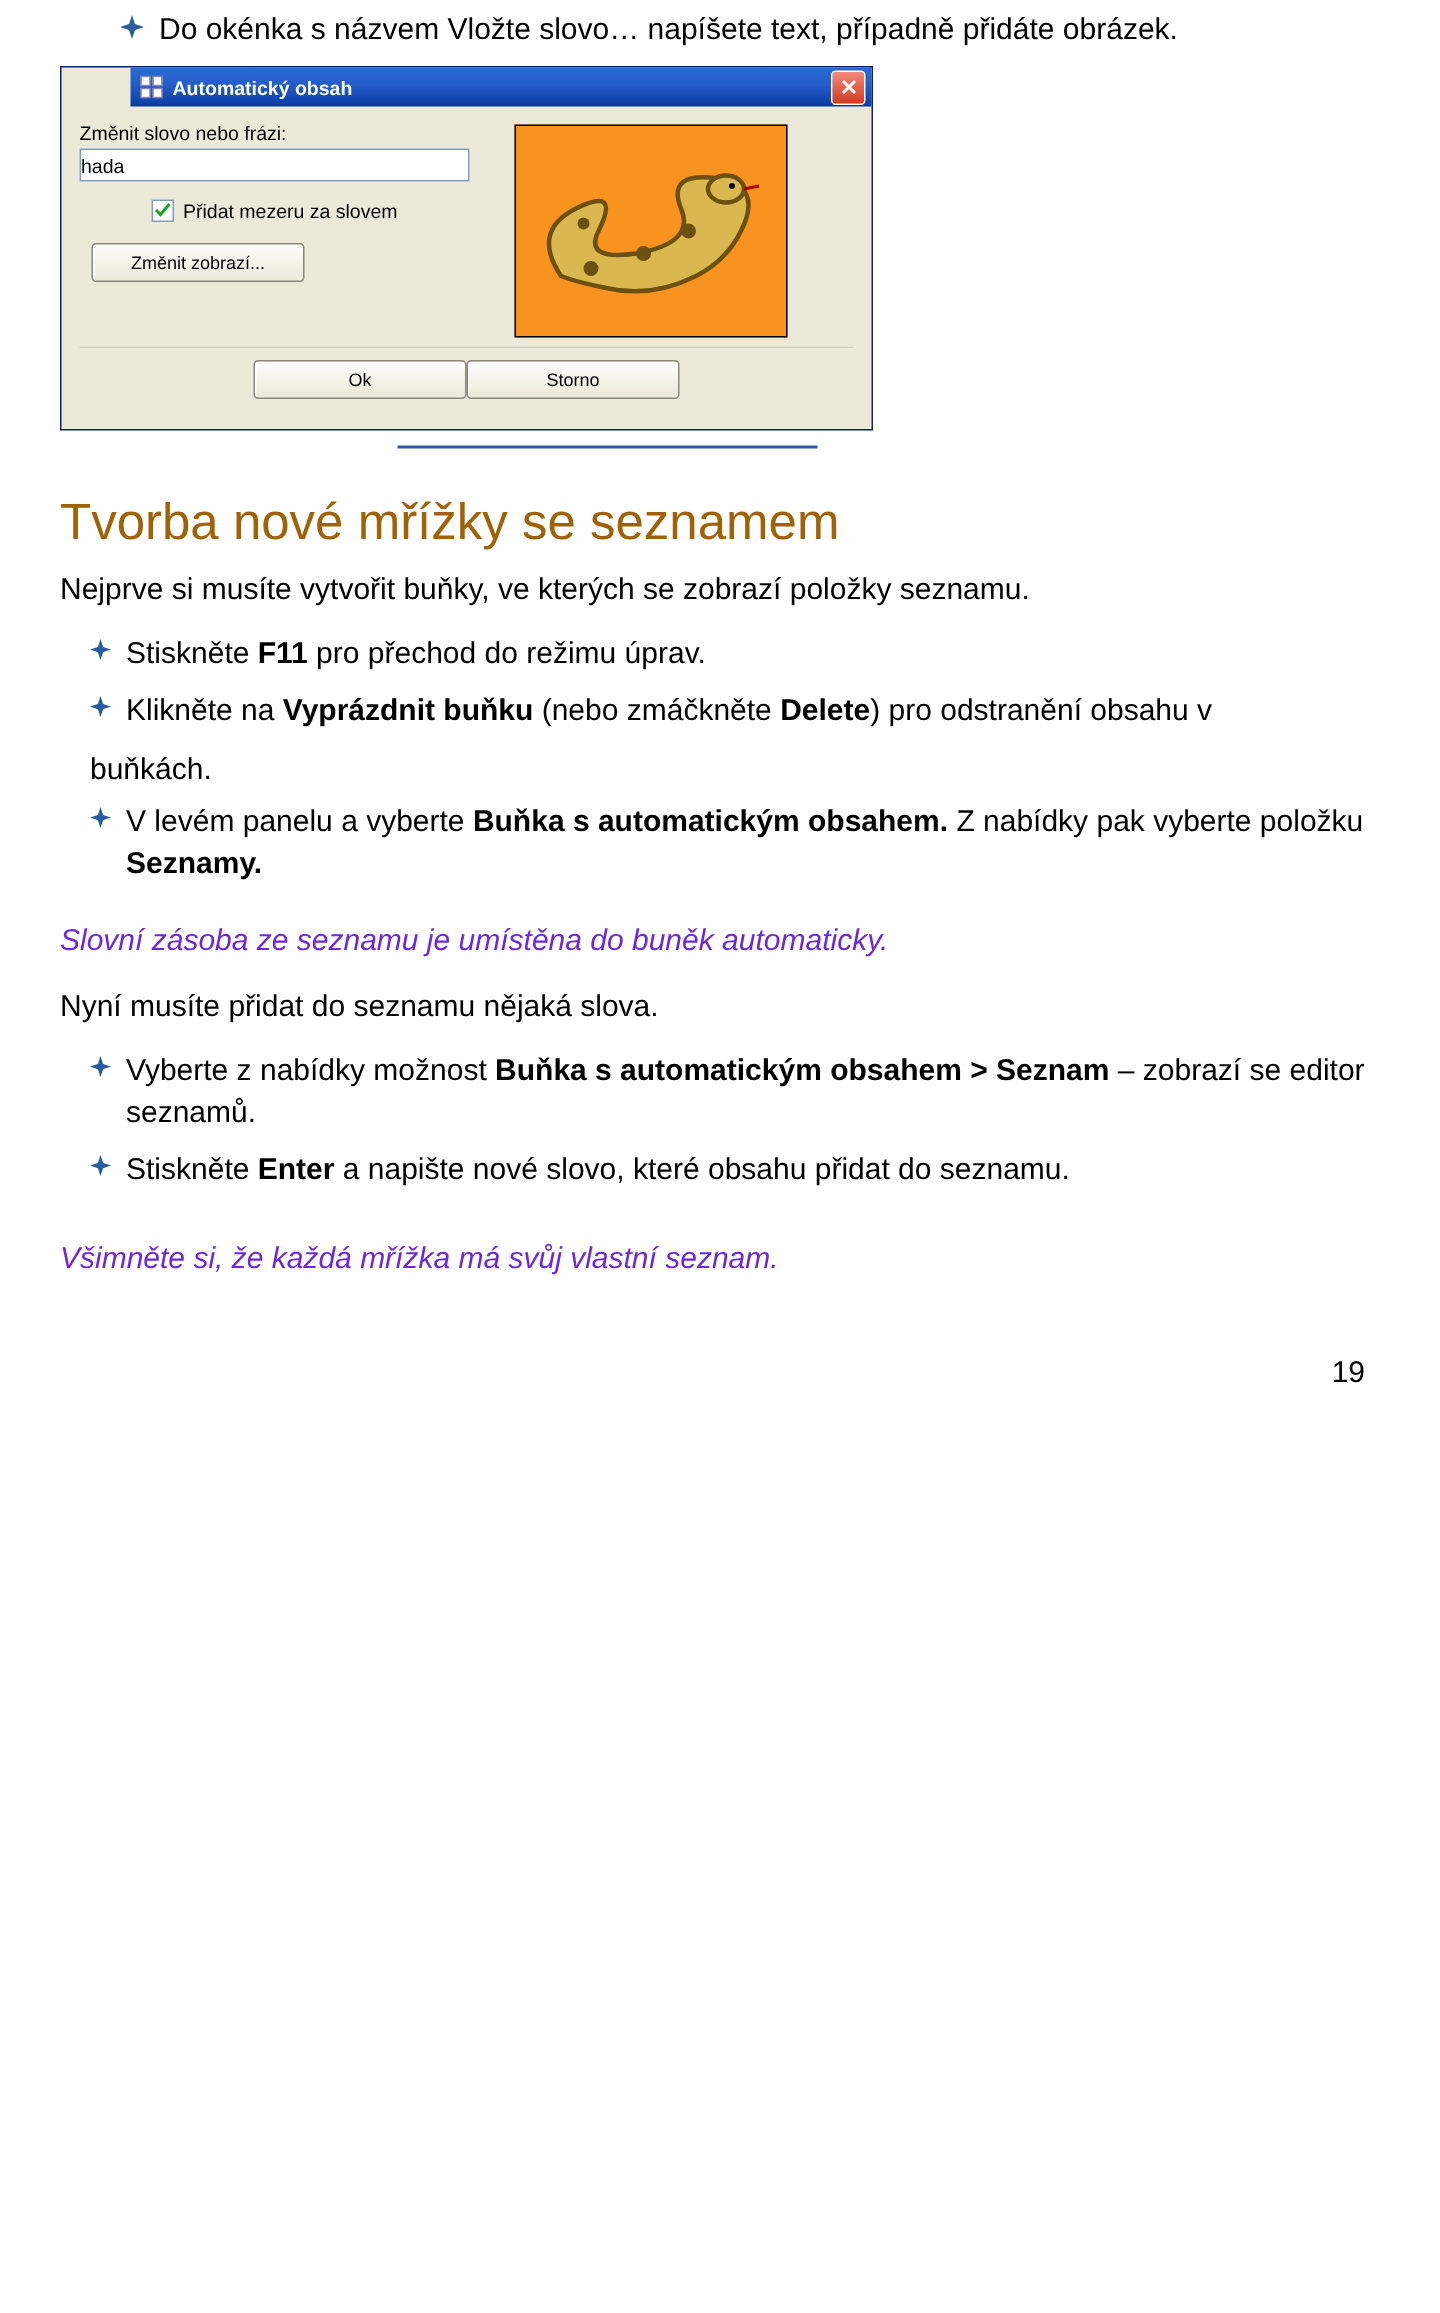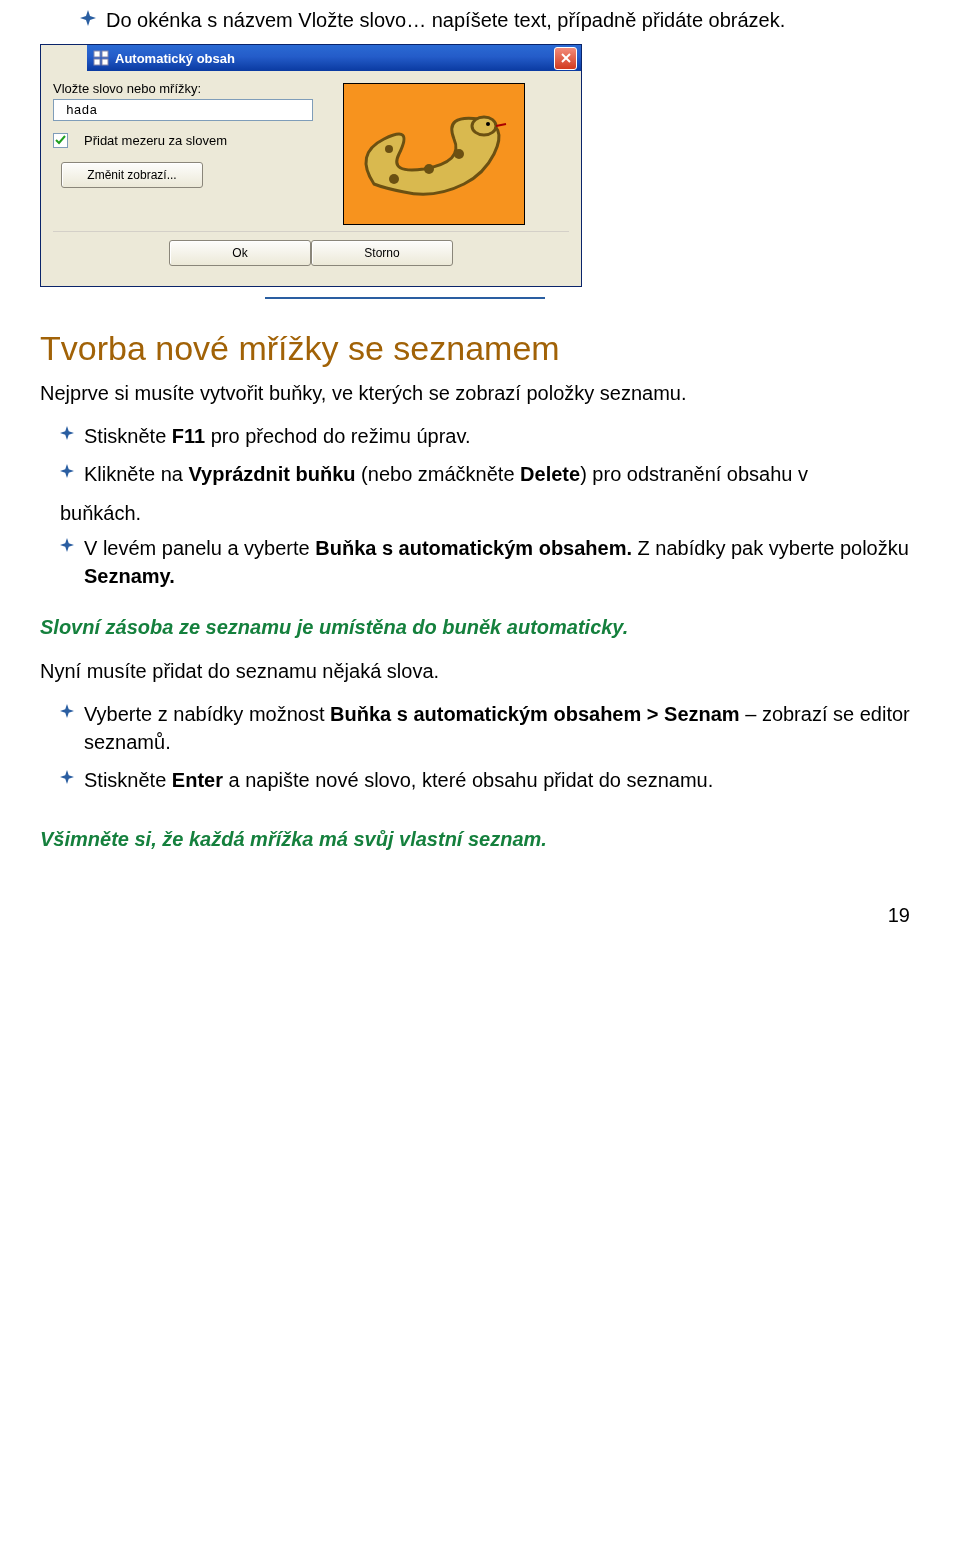--- a/index.html
+++ b/index.html
@@ -34,22 +34,21 @@
     font-weight: 400;
     margin: 30px 0 10px 0;
   }
   .para {
     font-size: 20px;
     line-height: 1.5;
     margin: 8px 0 14px 0;
   }
   .italic {
     font-style: italic;
-    color: #15803d;
-    font-weight: bold;
+    color: #6d28d9;
   }
   .bold { font-weight: bold; }
   .page-number {
     text-align: right;
     font-size: 20px;
     margin-top: 50px;
     margin-right: 10px;
   }
 
   
@@ -86,30 +85,31 @@
   .close-btn svg { display: block; }
   .dialog-body {
     padding: 10px 12px 10px 12px;
   }
   .field-label { margin-bottom: 3px; color:#000;}
   .text-input {
     width: 260px;
     height: 22px;
     border: 1px solid #7f9db9;
     background: #fff;
-    padding: 0 12px;
-    font-family: Liberation Mono, monospace;
+    padding: 0 0;
+    font-family: Liberation Sans, sans-serif;
     font-size: 13px;
     box-sizing: border-box;
   }
   .checkbox-row {
     display: flex;
     align-items: center;
     margin-top: 12px;
-    gap: 16px;
+    gap: 6px;
+    justify-content: center;
   }
   .checkbox {
     width: 13px; height: 13px;
     border: 1px solid #7f9db9;
     background: #fff;
     display:flex; align-items:center; justify-content:center;
   }
   .checkbox svg { display:block; }
   .xp-button {
     min-width: 120px;
@@ -182,21 +182,21 @@
       <span class="close-btn">
         <svg width="12" height="12" viewBox="0 0 12 12">
           <line x1="2" y1="2" x2="10" y2="10" stroke="#fff" stroke-width="2"></line>
           <line x1="10" y1="2" x2="2" y2="10" stroke="#fff" stroke-width="2"></line>
         </svg>
       </span>
     </div>
     <div class="dialog-body">
       <div class="dialog-columns">
         <div style="flex:0 0 auto;">
-          <div class="field-label">Vložte slovo nebo mřížky:</div>
+          <div class="field-label">Změnit slovo nebo frázi:</div>
           <input type="text" class="text-input" value="hada " style="">
           <div class="checkbox-row">
             <span class="checkbox">
               <svg width="11" height="11" viewBox="0 0 11 11">
                 <polyline points="1,5 4,8 10,1" fill="none" stroke="#20a020" stroke-width="2"></polyline>
               </svg>
             </span>
             <span>Přidat mezeru za slovem</span>
           </div>
           <div class="xp-button change-image-btn">

